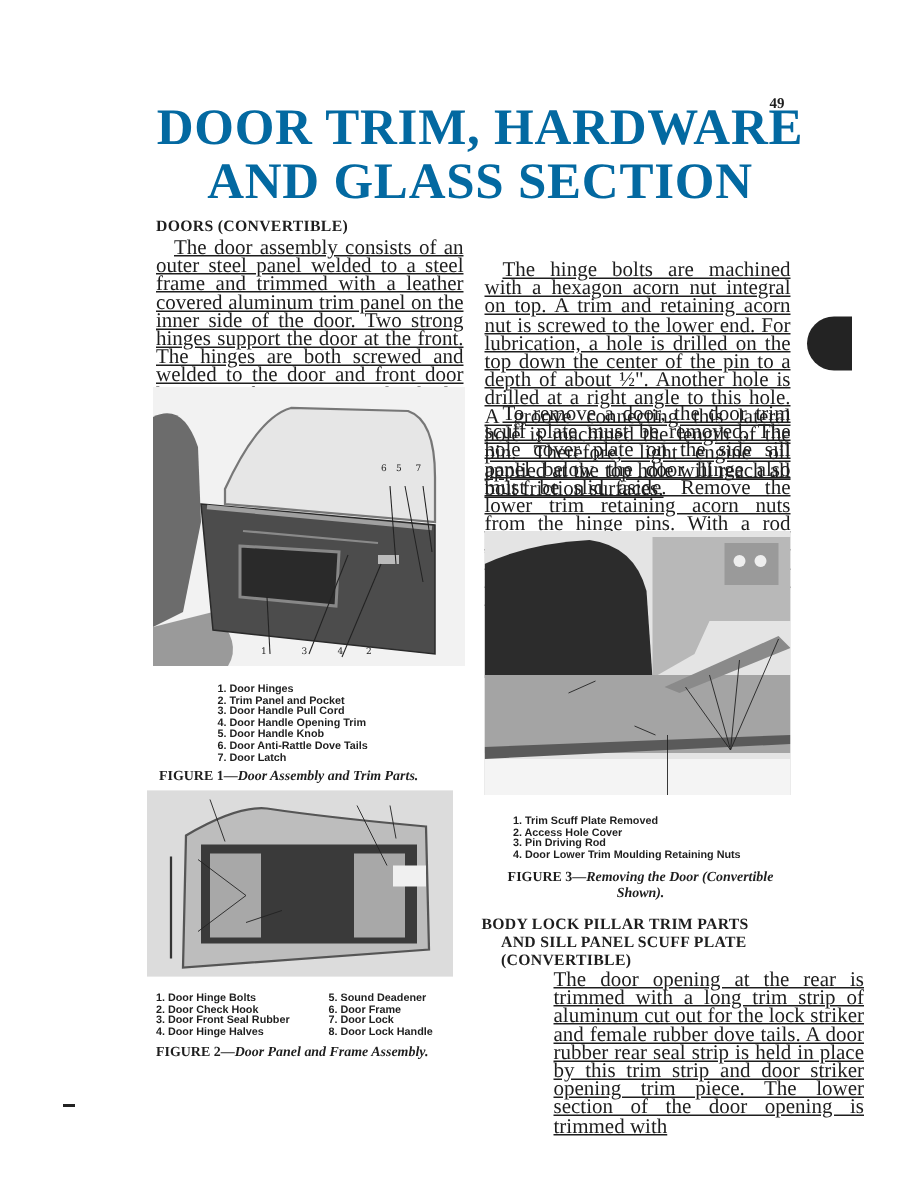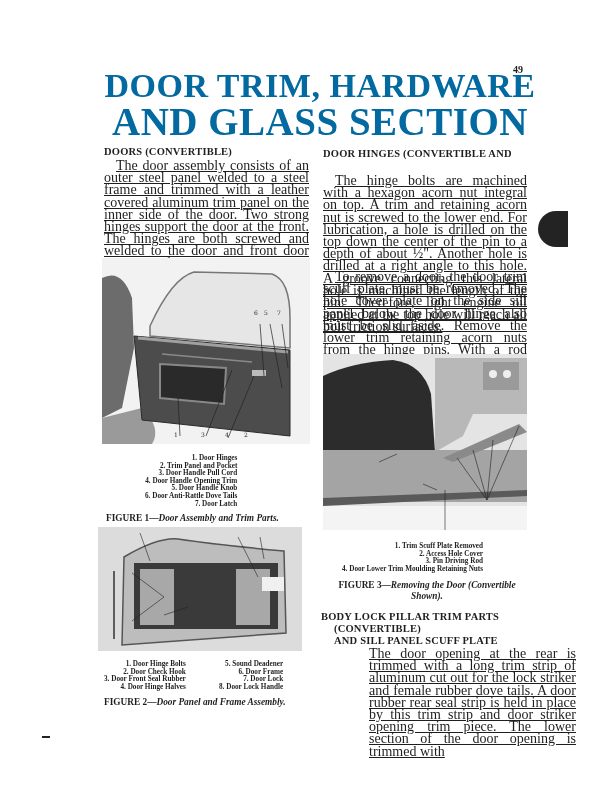--- a/index.html
+++ b/index.html
@@ -4,26 +4,26 @@
   <style>
     html, body { margin: 0; padding: 0; }
     body {
       width: 612px; height: 792px; background: #ffffff; position: relative; overflow: hidden;
       font-family: "DejaVu Serif", "Liberation Serif", serif; color: #1e1e1e;
     }
     .abs { position: absolute; }
     .page-number { left: 513px; top: 64px; font-size: 10px; font-weight: bold; font-family: "Liberation Serif", serif; }
     .title { left: 90px; width: 460px; text-align: center; font-family: "Liberation Serif", serif; font-weight: bold; color: #0369a1; letter-spacing: 0.5px; }
     .title.l1 { top: 68px; font-size: 34px; line-height: 36px; }
-    .title.l2 { top: 104px; font-size: 39px; line-height: 36px; }
+    .title.l2 { top: 104px; font-size: 34px; line-height: 36px; }
     .heading { font-family: "Liberation Serif", serif; font-weight: bold; font-size: 10.5px; line-height: 12px; letter-spacing: 0.2px; }
     .heading .cont { display: block; padding-left: 13px; }
     .body-text { font-family: "Liberation Serif", serif; font-size: 14px; line-height: 12.2px; text-align: justify; text-align-last: left; text-decoration: underline; }
     .indent { text-indent: 12px; }
-    .legend { font-family: Liberation Serif, serif; font-weight: bold; font-size: 7.2px; line-height: 7.6px; text-align: right; }
+    .legend { font-family: Liberation Sans, sans-serif; font-weight: bold; font-size: 7.2px; line-height: 7.6px; }
     .legend div { white-space: nowrap; }
     .caption { font-family: "Liberation Serif", serif; font-size: 9.3px; font-weight: bold; }
     .caption .it { font-style: italic; }
     .fig { background: #d8d8d8; overflow: hidden; }
     .thumb-tab { left: 538px; top: 211px; width: 30px; height: 36px; background: #232323; border-radius: 18px 0 0 18px; }
     .dash { left: 42px; top: 736px; width: 8px; height: 2px; background: #222; }
   </style>
 </head>
 <body>
 
@@ -107,21 +107,20 @@
   <div>5. Sound Deadener</div>
   <div>6. Door Frame</div>
   <div>7. Door Lock</div>
   <div>8. Door Lock Handle</div>
 </div>
 <div class="abs caption" style="left:104px; top:697px;">
   <span>FIGURE 2—</span><span class="it">Door Panel and Frame Assembly.</span>
 </div>
 
 <div class="abs heading" style="left:323px; top:148px; width:210px;">
-  <span>DOOR HINGES (CONVERTIBLE AND</span>
 </div>
 <div class="abs body-text indent" style="left:323px; top:175px; width:204px;">The hinge bolts are machined with a hexagon acorn nut integral on top. A trim and retaining acorn nut is screwed to the lower end. For lubrication, a hole is drilled on the top down the center of the pin to a depth of about ½". Another hole is drilled at a right angle to this hole. A groove connecting this lateral hole is machined the length of the pin. Therefore, light engine oil applied at the top hole will reach all bolt friction surfaces.</div>
 <div class="abs body-text indent" style="left:323px; top:271px; width:204px;">To remove a door, the door trim scuff plate must be removed. The hole cover plate on the side sill panel below the door hinge also must be slid aside. Remove the lower trim retaining acorn nuts from the hinge pins. With a rod slightly less in diameter than the hinge pins (5⁄16"), the hinge pins can be knocked out from below as shown in Figure 3.</div>
 
 <div class="abs fig" style="left:323px; top:354px; width:204px; height:176px;">
   <svg width="204" height="176" viewBox="0 0 204 176">
     <rect x="0" y="0" width="204" height="176" fill="#e4e4e4"></rect>
     <path d="M0 22 Q30 8 70 6 Q100 10 108 40 L112 98 L0 98 Z" fill="#2c2c2c"></path>
     <path d="M112 4 L204 4 L204 60 L150 60 L140 82 L112 98 Z" fill="#b8b8b8"></path>
     <rect x="160" y="8" width="36" height="28" fill="#9a9a9a"></rect>
@@ -148,19 +147,19 @@
   <div>3. Pin Driving Rod</div>
   <div>4. Door Lower Trim Moulding Retaining Nuts</div>
 </div>
 <div class="abs caption" style="left:326px; top:580px; width:202px; text-align:center; line-height:11px;">
   <span>FIGURE 3—</span><span class="it">Removing the Door (Convertible</span><br>
   <span class="it">Shown).</span>
 </div>
 
 <div class="abs heading" style="left:321px; top:611px; width:210px;">
   <span>BODY LOCK PILLAR TRIM PARTS</span>
+  <span class="cont">AND SILL PANEL SCUFF PLATE</span>
   <span class="cont">(CONVERTIBLE)</span>
-  <span class="cont">AND SILL PANEL SCUFF PLATE</span>
 </div>
 <div class="abs body-text" style="left:321px; top:648px; width:207px;margin-left:48px;">The door opening at the rear is trimmed with a long trim strip of aluminum cut out for the lock striker and female rubber dove tails. A door rubber rear seal strip is held in place by this trim strip and door striker opening trim piece. The lower section of the door opening is trimmed with</div>
 
 <div class="abs thumb-tab"></div>
 <div class="abs dash"></div>
 
 </body></html>

